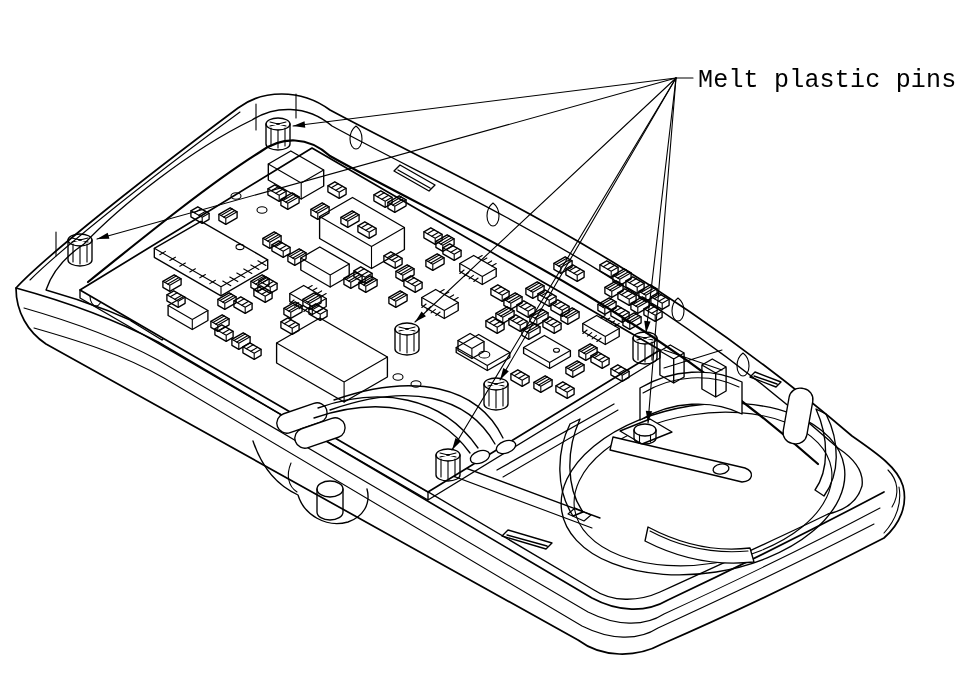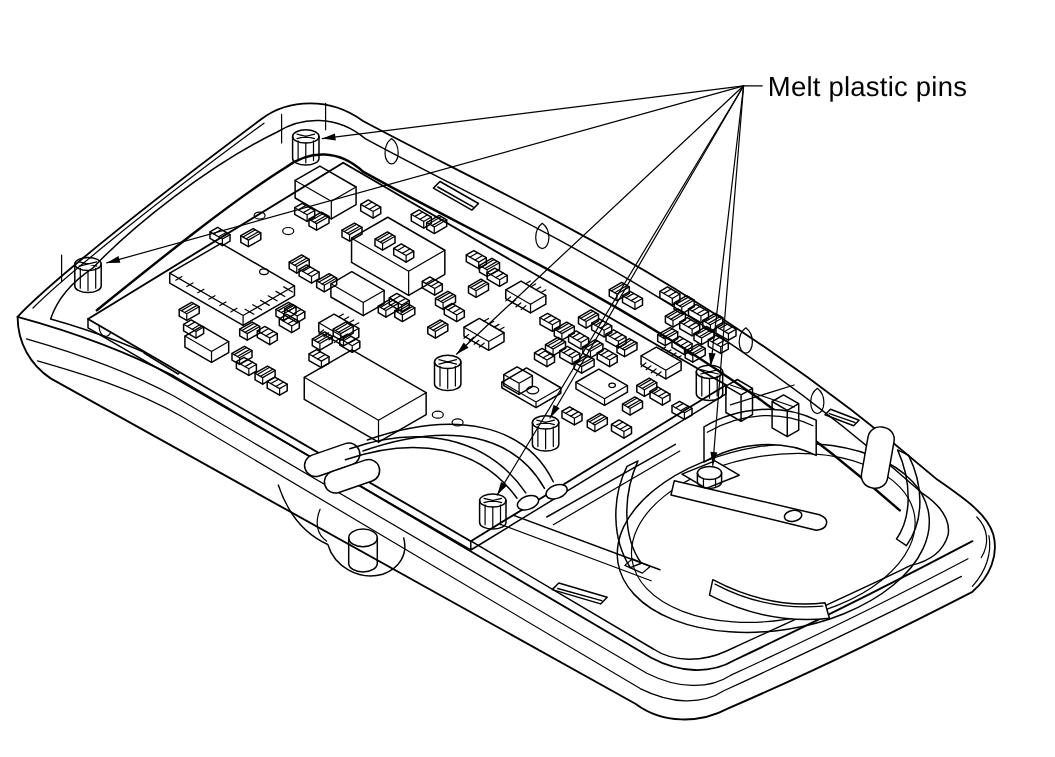--- a/index.html
+++ b/index.html
@@ -1,17 +1,17 @@
 <!DOCTYPE html>
 <html><head>
 <meta charset="utf-8">
 <style>
   html,body{margin:0;padding:0;background:#ffffff;}
   .stage{position:relative;width:959px;height:688px;background:#ffffff;overflow:hidden;
-         font-family:Liberation Sans, sans-serif;}
+         font-family:Liberation Mono, monospace;}
   svg{display:block}
   path,line,ellipse,rect,polygon{fill:none;stroke:#000;stroke-linecap:round;stroke-linejoin:round;}
   .w1{stroke-width:1.1}
   .w15{stroke-width:1.35}
   .w2{stroke-width:1.7}
   .w3{stroke-width:2.2}
   .paper{fill:#ffffff}
   .ink{fill:#000000;stroke:none}
   text.callout{fill:#000;stroke:none;font-size:25px;letter-spacing:0.2px;}
 </style>

